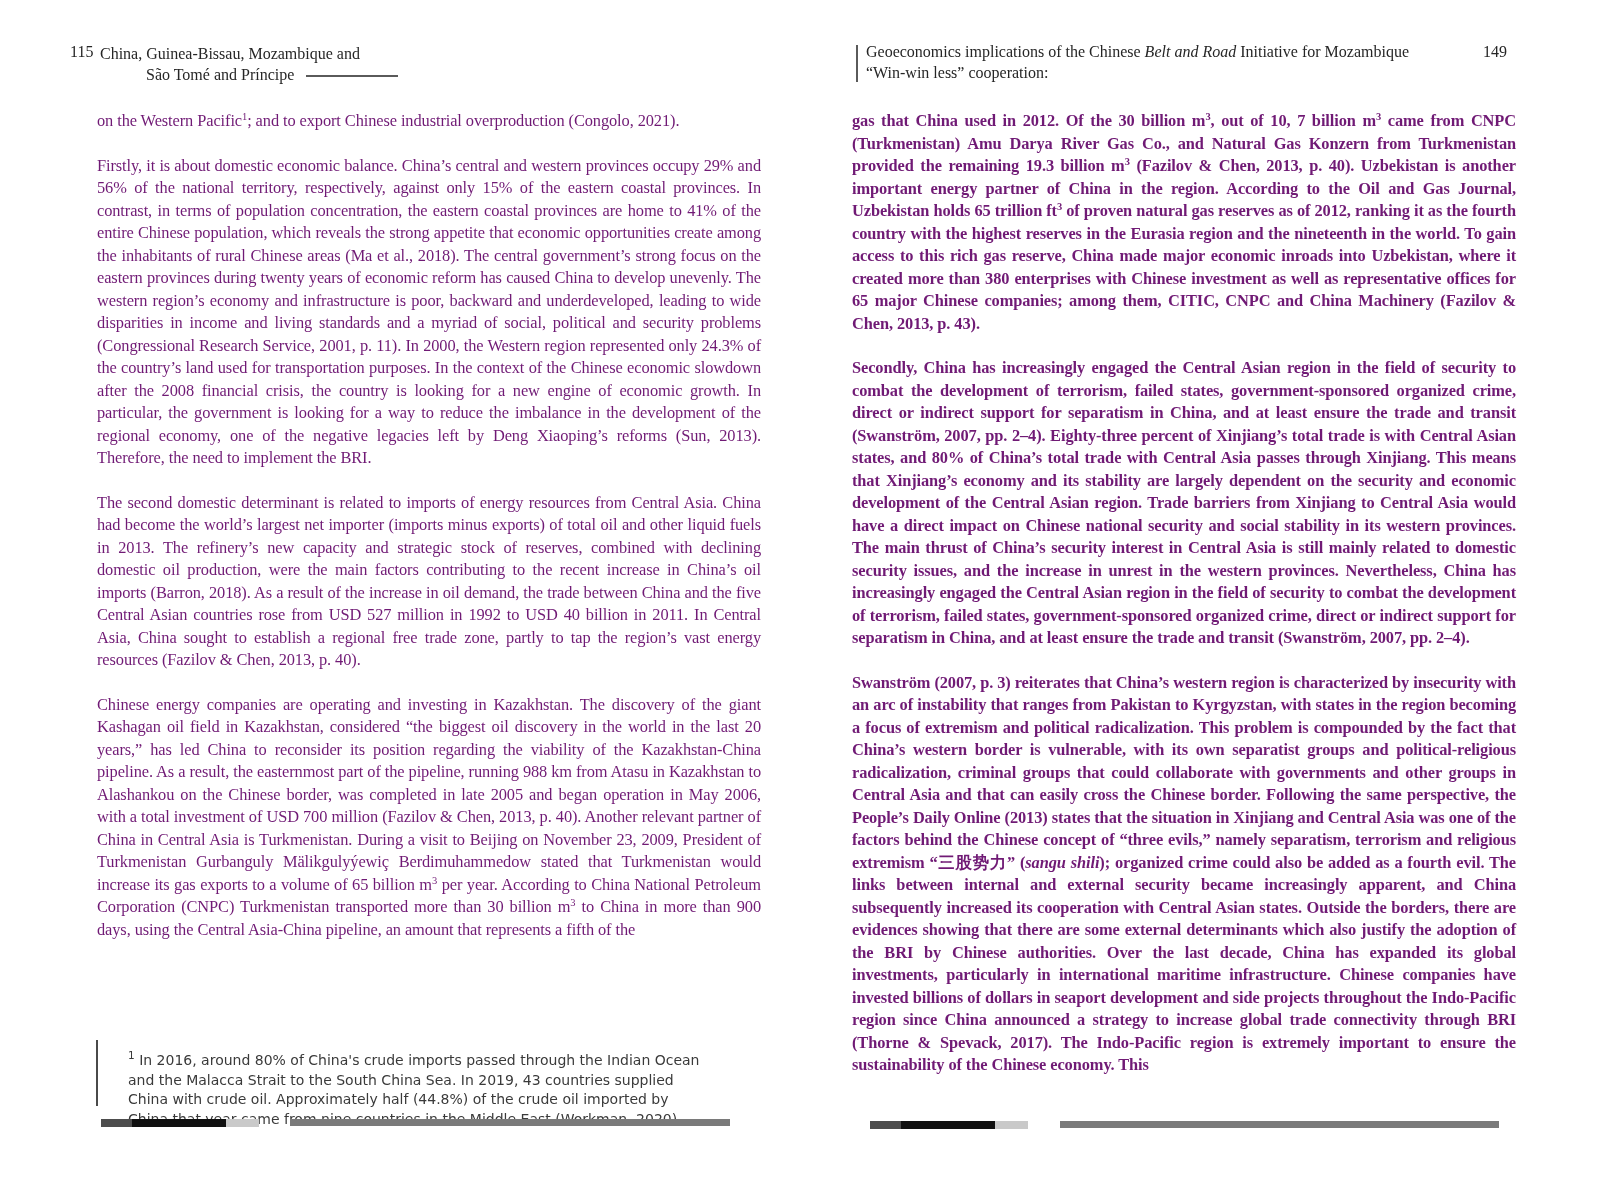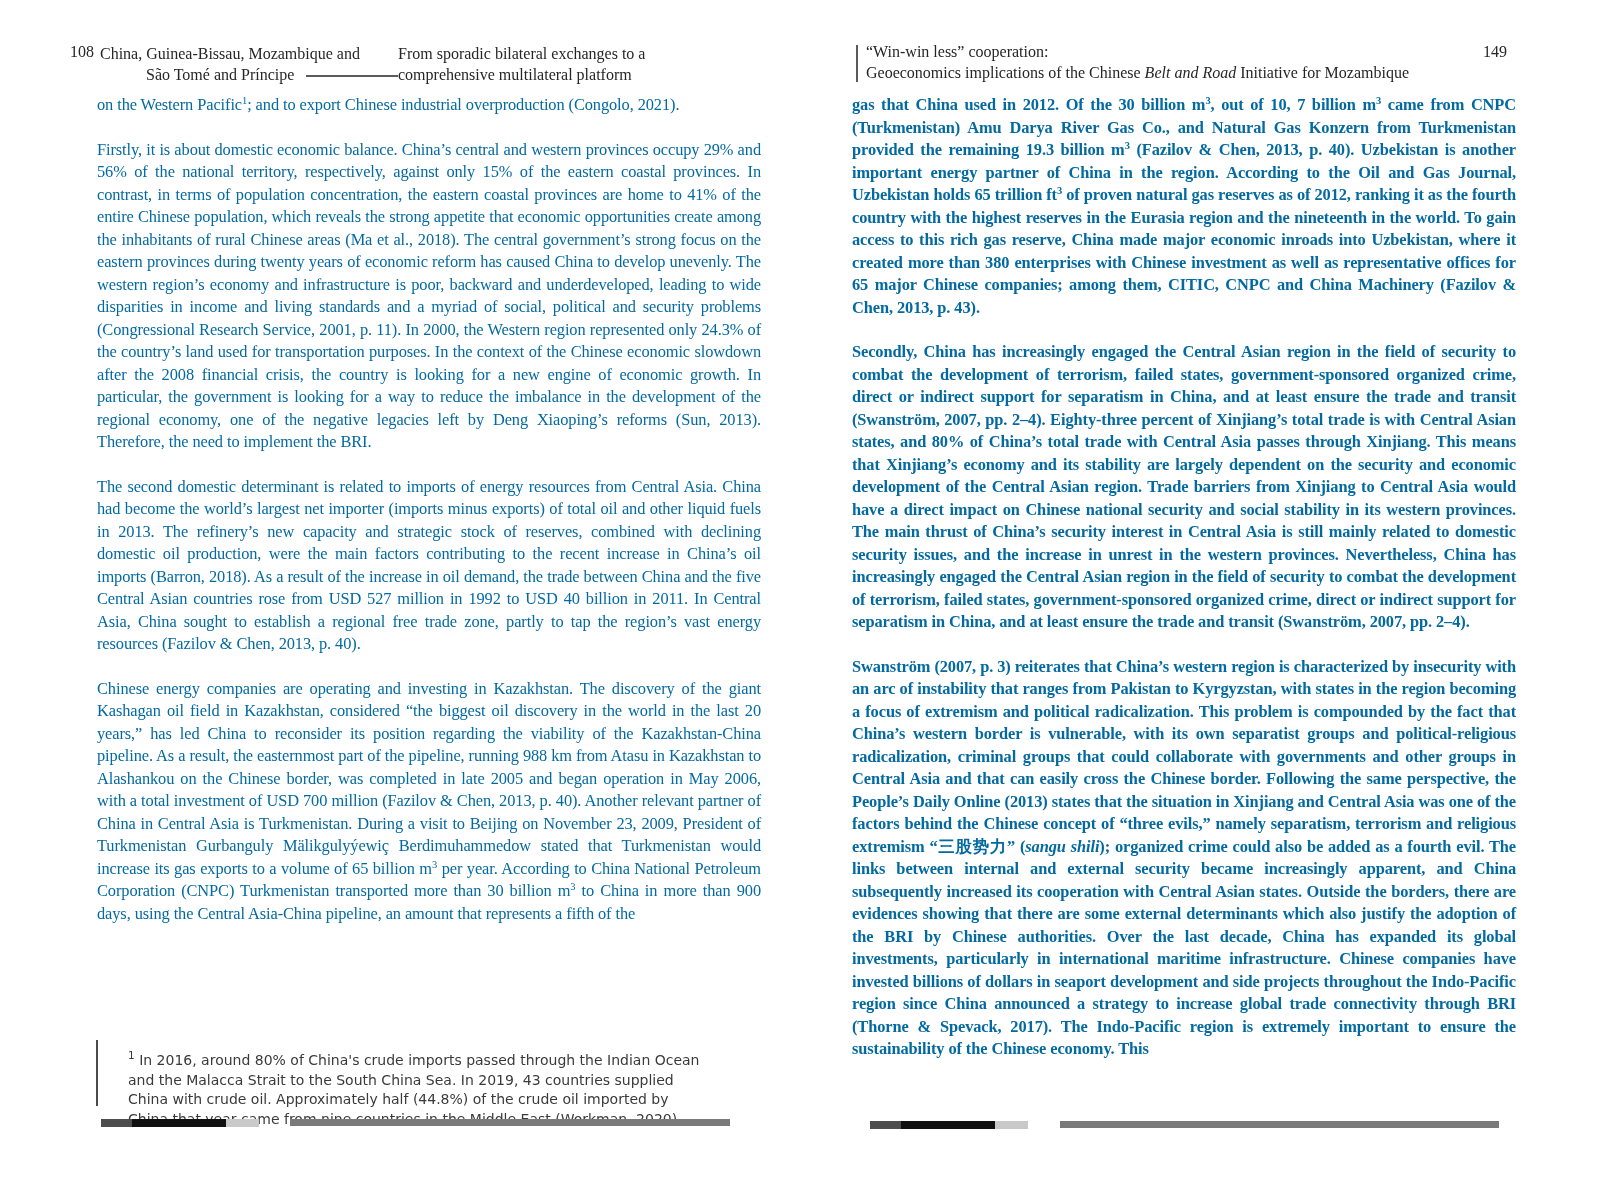--- a/index.html
+++ b/index.html
@@ -14,22 +14,22 @@
   .rt-line2{display:flex;align-items:center;margin-left:46px;}
   .rt-rule{display:inline-block;width:92px;height:2px;background:#5a5a5a;margin-left:12px;margin-top:2px;}
   .chapter-title-left{position:absolute;left:398px;top:43px;width:320px;font-size:16px;line-height:21px;color:#262626;}
   .header-rule-v{position:absolute;left:856px;top:45px;width:2px;height:37px;background:#5a5a5a;}
   .right-header{position:absolute;left:866px;top:41px;width:580px;font-size:16px;line-height:21px;color:#262626;}
 
   
   .column{position:absolute;top:94px;width:664px;}
   #left-col{left:97px;}
   #right-col{left:852px;font-weight:bold;}
-  .column p{margin:0 0 22px 0;text-align:justify;font-size:16.4px;line-height:22.5px;
-            letter-spacing:-0.1px;color:#0369a1;}
+  .column p{margin:16px 0 22px 0;text-align:justify;font-size:16.4px;line-height:22.5px;
+            letter-spacing:-0.1px;color:#701a75;}
   .column p:last-child{margin-bottom:0;}
   sup{font-size:10.5px;vertical-align:super;line-height:0;}
 
   
   .footnote-rule{position:absolute;left:96px;top:1040px;width:2px;height:66px;background:#4a4a4a;}
   .footnote{position:absolute;left:112px;top:1035px;width:614px;
             font-family:"DejaVu Sans", sans-serif;font-size:14px;line-height:19.5px;color:#3a3a3a;}
   .footnote p{margin:16px;}
 
   
@@ -41,34 +41,30 @@
   .seg3{width:33px;height:100%;}
   .bar-long{position:absolute;height:7px;}
   .bar-long.lft{left:290px;top:1119px;width:440px;}
   .bar-long.rgt{left:1060px;top:1121px;width:439px;}
 </style>
 </head>
 <body>
 
 <div id="canvas">
 
-  <div class="pagenum left">108</div>
+  <div class="pagenum left">115</div>
 
   <div class="running-title">
     <div>China, Guinea-Bissau, Mozambique and</div>
     <div class="rt-line2">
       <span>São Tomé and Príncipe</span>
       <span class="rt-rule"></span>
     </div>
   </div>
 
-  <div class="chapter-title-left">
-    <div>From sporadic bilateral exchanges to a</div>
-    <div>comprehensive multilateral platform</div>
-  </div>
 
   <div class="column" id="left-col">
       <p><span>on the Western Pacific</span><sup>1</sup><span>; and to export Chinese industrial overproduction (Congolo, 2021).</span></p>
       <p><span>Firstly, it is about domestic economic balance. China’s central and western provinces occupy 29% and 56% of the national territory, respectively, against only 15% of the eastern coastal provinces. In contrast, in terms of population concentration, the eastern coastal provinces are home to 41% of the entire Chinese population, which reveals the strong appetite that economic opportunities create among the inhabitants of rural Chinese areas (Ma et al., 2018). The central government’s strong focus on the eastern provinces during twenty years of economic reform has caused China to develop unevenly. The western region’s economy and infrastructure is poor, backward and underdeveloped, leading to wide disparities in income and living standards and a myriad of social, political and security problems (Congressional Research Service, 2001, p. 11). In 2000, the Western region represented only 24.3% of the country’s land used for transportation purposes. In the context of the Chinese economic slowdown after the 2008 financial crisis, the country is looking for a new engine of economic growth. In particular, the government is looking for a way to reduce the imbalance in the development of the regional economy, one of the negative legacies left by Deng Xiaoping’s reforms (Sun, 2013). Therefore, the need to implement the BRI.</span></p>
       <p><span>The second domestic determinant is related to imports of energy resources from Central Asia. China had become the world’s largest net importer (imports minus exports) of total oil and other liquid fuels in 2013. The refinery’s new capacity and strategic stock of reserves, combined with declining domestic oil production, were the main factors contributing to the recent increase in China’s oil imports (Barron, 2018). As a result of the increase in oil demand, the trade between China and the five Central Asian countries rose from USD 527 million in 1992 to USD 40 billion in 2011. In Central Asia, China sought to establish a regional free trade zone, partly to tap the region’s vast energy resources (Fazilov &amp; Chen, 2013, p. 40).</span></p>
       <p><span>Chinese energy companies are operating and investing in Kazakhstan. The discovery of the giant Kashagan oil field in Kazakhstan, considered “the biggest oil discovery in the world in the last 20 years,” has led China to reconsider its position regarding the viability of the Kazakhstan-China pipeline. As a result, the easternmost part of the pipeline, running 988 km from Atasu in Kazakhstan to Alashankou on the Chinese border, was completed in late 2005 and began operation in May 2006, with a total investment of USD 700 million (Fazilov &amp; Chen, 2013, p. 40). Another relevant partner of China in Central Asia is Turkmenistan. During a visit to Beijing on November 23, 2009, President of Turkmenistan Gurbanguly Mälikgulyýewiç Berdimuhammedow stated that Turkmenistan would increase its gas exports to a volume of 65 billion m</span><sup>3</sup><span> per year. According to China National Petroleum Corporation (CNPC) Turkmenistan transported more than 30 billion m</span><sup>3</sup><span> to China in more than 900 days, using the Central Asia-China pipeline, an amount that represents a fifth of the</span></p>
     </div>
 
   <div class="footnote-rule"></div>
   <div class="footnote">
@@ -77,24 +73,24 @@
 
   <div class="bar-group lft">
     <div class="seg1" style="background-color: rgb(77, 77, 77);"></div>
     <div class="seg2" style="background-color: rgb(16, 16, 16);"></div>
     <div class="seg3" style="background-color: rgb(201, 201, 201);"></div>
   </div>
   <div class="bar-long lft" style="background-color: rgb(122, 122, 122);"></div>
 
   <div class="header-rule-v"></div>
   <div class="right-header">
-    <div>“Win-win less” cooperation:</div>
     <div>
       <span>Geoeconomics implications of the Chinese </span><i>Belt and Road</i><span> Initiative for Mozambique</span>
     </div>
+    <div>“Win-win less” cooperation:</div>
   </div>
   <div class="pagenum right">149</div>
 
   <div class="column" id="right-col">
       <p><span>gas that China used in 2012. Of the 30 billion m</span><sup>3</sup><span>, out of 10, 7 billion m</span><sup>3</sup><span> came from CNPC (Turkmenistan) Amu Darya River Gas Co., and Natural Gas Konzern from Turkmenistan provided the remaining 19.3 billion m</span><sup>3</sup><span> (Fazilov &amp; Chen, 2013, p. 40). Uzbekistan is another important energy partner of China in the region. According to the Oil and Gas Journal, Uzbekistan holds 65 trillion ft</span><sup>3</sup><span> of proven natural gas reserves as of 2012, ranking it as the fourth country with the highest reserves in the Eurasia region and the nineteenth in the world. To gain access to this rich gas reserve, China made major economic inroads into Uzbekistan, where it created more than 380 enterprises with Chinese investment as well as representative offices for 65 major Chinese companies; among them, CITIC, CNPC and China Machinery (Fazilov &amp; Chen, 2013, p. 43).</span></p>
       <p><span>Secondly, China has increasingly engaged the Central Asian region in the field of security to combat the development of terrorism, failed states, government-sponsored organized crime, direct or indirect support for separatism in China, and at least ensure the trade and transit (Swanström, 2007, pp. 2–4). Eighty-three percent of Xinjiang’s total trade is with Central Asian states, and 80% of China’s total trade with Central Asia passes through Xinjiang. This means that Xinjiang’s economy and its stability are largely dependent on the security and economic development of the Central Asian region. Trade barriers from Xinjiang to Central Asia would have a direct impact on Chinese national security and social stability in its western provinces. The main thrust of China’s security interest in Central Asia is still mainly related to domestic security issues, and the increase in unrest in the western provinces. Nevertheless, China has increasingly engaged the Central Asian region in the field of security to combat the development of terrorism, failed states, government-sponsored organized crime, direct or indirect support for separatism in China, and at least ensure the trade and transit (Swanström, 2007, pp. 2–4).</span></p>
       <p><span>Swanström (2007, p. 3) reiterates that China’s western region is characterized by insecurity with an arc of instability that ranges from Pakistan to Kyrgyzstan, with states in the region becoming a focus of extremism and political radicalization. This problem is compounded by the fact that China’s western border is vulnerable, with its own separatist groups and political-religious radicalization, criminal groups that could collaborate with governments and other groups in Central Asia and that can easily cross the Chinese border. Following the same perspective, the People’s Daily Online (2013) states that the situation in Xinjiang and Central Asia was one of the factors behind the Chinese concept of “three evils,” namely separatism, terrorism and religious extremism “三股势力” (</span><i>sangu shili</i><span>); organized crime could also be added as a fourth evil. The links between internal and external security became increasingly apparent, and China subsequently increased its cooperation with Central Asian states. Outside the borders, there are evidences showing that there are some external determinants which also justify the adoption of the BRI by Chinese authorities. Over the last decade, China has expanded its global investments, particularly in international maritime infrastructure. Chinese companies have invested billions of dollars in seaport development and side projects throughout the Indo-Pacific region since China announced a strategy to increase global trade connectivity through BRI (Thorne &amp; Spevack, 2017). The Indo-Pacific region is extremely important to ensure the sustainability of the Chinese economy. This</span></p>
     </div>
 
   <div class="bar-group rgt">

